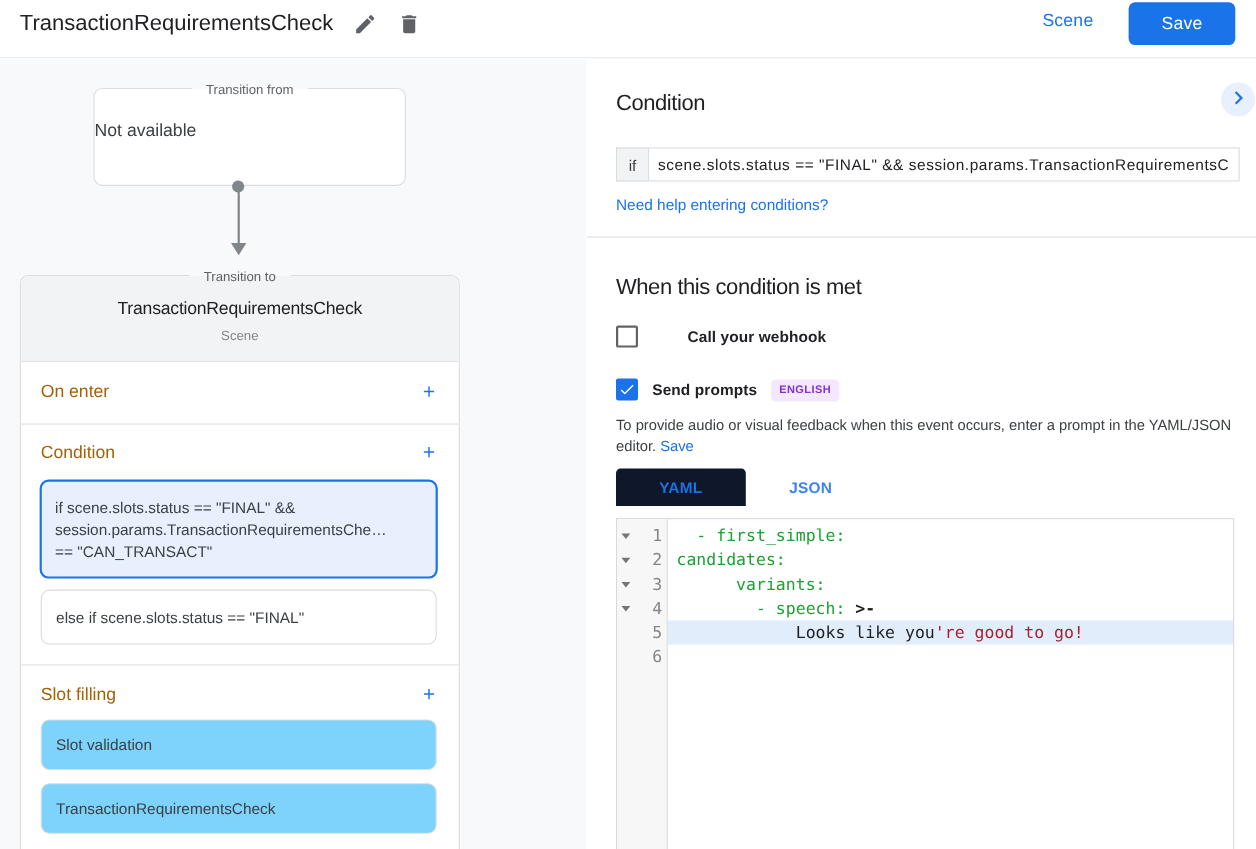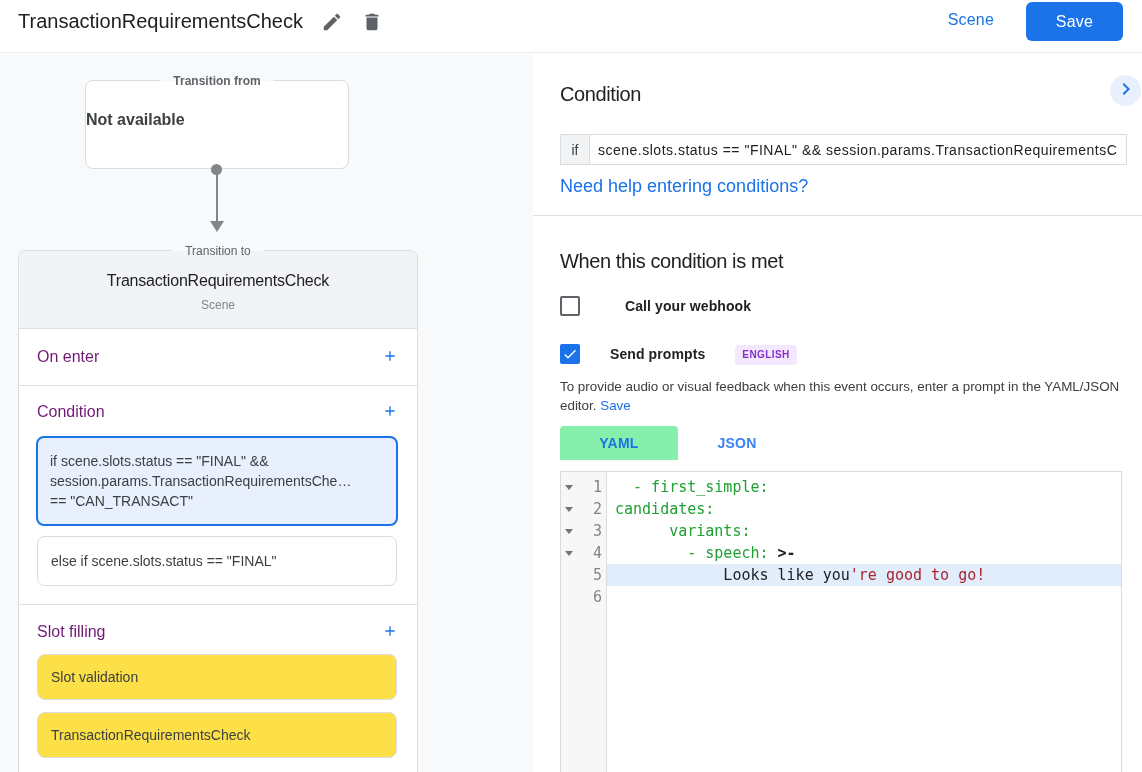--- a/index.html
+++ b/index.html
@@ -22,22 +22,22 @@
     font-family:"Liberation Sans", sans-serif; letter-spacing:0.2px; }
   .save-btn { position:absolute; left:1026px; top:2px; width:97px; height:39px;
     background:#1a73e8; color:#fff; font-size:16px; font-weight:500; border:none;
     border-radius:6px; cursor:pointer; font-family:"Liberation Sans", sans-serif;
     letter-spacing:0.2px; }
 
   
   .left-panel { position:absolute; left:0; top:54px; width:533px; height:718px;
     background:#f8f9fa; overflow:hidden; }
 
-  .from-box { position:absolute; left:85px; top:26px; width:264px; height:89px;
-    background:#fff; border:1px solid #dadce0; border-radius:8px;font-weight:bold; }
+  .from-box { position:absolute; left:85px; top:26px; width:284px; height:89px;
+    background:#fff; border:1px solid #dadce0; border-radius:8px; }
   .legend { position:absolute; top:-10px; left:50%; transform:translateX(-50%);
     height:20px; line-height:20px; padding:0 13px; font-size:12px; color:#5f6368;
     white-space:nowrap; }
   .legend-from { background:linear-gradient(to bottom, #f8f9fa 0, #f8f9fa 10px, #ffffff 10px, #ffffff 20px); }
   .legend-to { background:linear-gradient(to bottom, #f8f9fa 0, #f8f9fa 10px, #f1f3f4 10px, #f1f3f4 20px); }
   .from-value { position:absolute; left:0; top:56px; width:100%; text-align:left;
     font-size:16px; color:#3c4043; }
   .from-box .from-value { top:30px; }
 
   .flow-dot { position:absolute; left:211px; top:110px; width:11px; height:11px;
@@ -52,36 +52,36 @@
     background:#fff; border:1px solid #dadce0; border-radius:8px; }
   .scene-header { background:#f1f3f4; border-bottom:1px solid #e0e0e0;
     border-radius:8px 8px 0 0; padding:18px 0 15px 0; text-align:center; }
   .scene-title { font-size:16px; line-height:24px; color:#202124; letter-spacing:-0.2px; }
   .scene-subtitle { font-size:12px; line-height:16px; color:#80868b; margin-top:4px; }
 
   .section { padding:16px 20px 18px 18px; }
   .section + .section { border-top:1px solid #e0e0e0; }
   .section-head { display:flex; align-items:center; justify-content:space-between;
     height:24px; margin-right:-5px; }
-  .section-label { font-size:16px; color:#701a75; }
+  .section-label { font-size:16px; color:#a16207; }
   .plus-btn { width:24px; height:24px; border:none; background:transparent; padding:0;
     cursor:pointer; display:flex; align-items:center; justify-content:center; }
   .sec-on-enter { padding-bottom:16px; }
   .sec-condition { padding-top:14px; }
   .sec-slot { padding-top:15px; }
 
   .cond-card { position:relative; margin-top:12px; border:1px solid #dadce0;
     border-radius:8px; background:#fff; padding:14px 13px; font-size:14px;
     line-height:20px; color:#3c4043; cursor:pointer; }
   .cond-card.selected { border:2px solid #1a73e8; background:#e8f0fe; padding:13px 12px; margin-left:-1px; margin-right:-1px; }
   .cond-card + .cond-card { margin-top:10px; }
   .cond-line { white-space:nowrap; overflow:hidden; }
 
   .slot-card { margin-top:10px; border:1px solid #dadce0; border-radius:8px;
-    background:#fde047; padding:12px 13px; font-size:14px; line-height:20px;
+    background:#7dd3fc; padding:12px 13px; font-size:14px; line-height:20px;
     color:#3c4043; cursor:pointer; }
   .slot-card + .slot-card { margin-top:12px; }
 
   
   .right-panel { position:absolute; left:533px; top:53px; width:609px; height:719px;
     background:#fff; padding:0 20px 0 27px; overflow:hidden; }
 
   .panel-heading { font-size:20px; line-height:28px; color:#202124; letter-spacing:-0.4px;
     font-weight:400; }
   .cond-heading { margin-top:27px; }
@@ -90,48 +90,48 @@
     border-radius:50%; background:#e8f0fe; border:none; cursor:pointer; padding:0;
     display:flex; align-items:center; justify-content:center; }
 
   .if-row { display:flex; margin-top:26px; margin-right:-5px; height:31px; }
   .if-label { width:29px; height:31px; background:#f1f3f4; border:1px solid #dadce0;
     border-right:none; display:flex; align-items:center; justify-content:center;
     font-size:14px; color:#3c4043; flex:none; }
   .if-input { flex:1; height:31px; border:1px solid #dadce0; background:#fff;
     font-size:14px; color:#202124; padding:0 8px; font-family:"Liberation Sans", sans-serif;
     outline:none; min-width:0; letter-spacing:0.5px; }
-  .help-link { display:inline-block; margin-top:14px; font-size:18px; line-height:14px;
+  .help-link { display:inline-block; margin-top:14px; font-size:14px; line-height:14px;
     color:#1a73e8; text-decoration:none; }
 
   .panel-divider { border:none; border-top:1px solid #e0e0e0; margin:19px -20px 0 -27px; }
 
   .when-heading { margin-top:31px; }
 
   .check-row { display:flex; align-items:center; margin-top:0; }
   .row-webhook { margin-top:21px;gap:32px; }
-  .row-prompts { margin-top:28px;gap:17px; }
+  .row-prompts { margin-top:28px; }
   .checkbox { width:20px; height:20px; border:2px solid #5f6368; border-radius:2px;
     background:#fff; flex:none; cursor:pointer; }
   .checkbox.checked { background:#1a73e8; border-color:#1a73e8; display:flex;
     align-items:center; justify-content:center; }
   .check-label { margin-left:13px; font-size:14px; font-weight:700; color:#202124;
     letter-spacing:0.1px; }
   .lang-badge { margin-left:13px; height:20px; line-height:20px; padding:0 7px;
     background:#f3e8fd; color:#8430ce; font-size:10px; font-weight:700;
     letter-spacing:0.4px; border-radius:4px; position:relative; top:1px; }
 
   .prompt-desc { margin-top:13px; font-size:13.4px; line-height:19px; color:#3c4043; }
   .prompt-desc a { color:#1a73e8; text-decoration:none; }
 
   .tabs { display:flex; margin-top:11px; }
   .tab { width:118px; height:34px; border:none; background:transparent; cursor:pointer;
     font-family:"Liberation Sans", sans-serif; font-size:14px; font-weight:700;
     color:#3b82f6; letter-spacing:0.25px; border-radius:4px 4px 0 0; }
-  .tab.active { background:#86efac; color:#1a73e8; }
+  .tab.active { background:#0f172a; color:#1a73e8; }
 
   .editor { display:flex; margin-top:11px; height:312px; border:1px solid #d7dade;
     background:#fff; font-family:"DejaVu Sans Mono", monospace; font-size:15px;
     line-height:22px; }
   .gutter { width:46px; background:#f7f7f7; border-right:1px solid #ddd;
     padding-top:4px; flex:none; }
   .gutter-row { height:22px; display:flex; align-items:center; }
   .fold-cell { width:16px; display:flex; align-items:center; justify-content:center;
     flex:none; }
   .fold-arrow { width:0; height:0; border-left:4.5px solid transparent;

